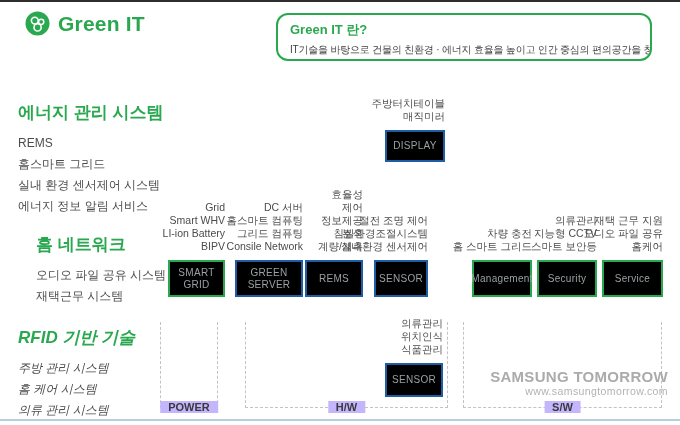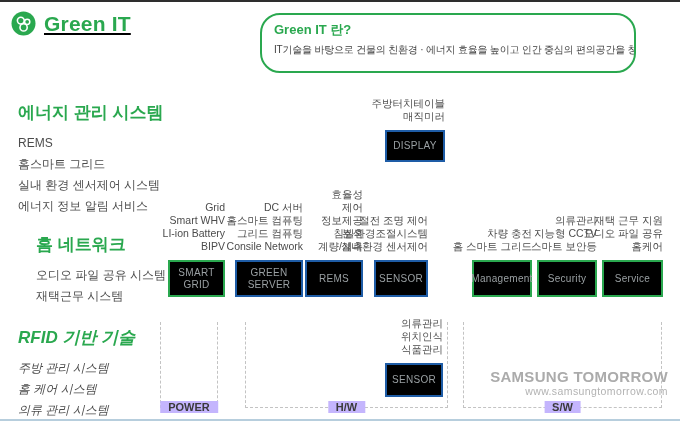--- a/index.html
+++ b/index.html
@@ -6,28 +6,28 @@
   html,body { background:#e9e9e9; }
   body { font-family:"Liberation Sans", sans-serif; }
   .page {
     position:relative; width:680px; height:425px; background:#ffffff;
     overflow:hidden; margin:0 auto;
   }
   .top-rule   { position:absolute; left:0; top:0; width:680px; height:2px; background:#2e2e2e; }
   .bottom-rule{ position:absolute; left:0; top:419px; width:680px; height:2px; background:#b7cedd; }
 
   
-  .logo { position:absolute; left:11px; top:11px; display:flex; align-items:center;text-decoration:underline; }
+  .logo { position:absolute; left:25px; top:11px; display:flex; align-items:center; }
   .logo svg { display:block; }
   .logo-title { margin-left:8px; font-size:21px; font-weight:700; color:#2aa84f; letter-spacing:0.2px; }
 
   
   .info-box {
-    position:absolute; left:260px; top:13px; width:376px; height:60px;
-    border:2px solid #2aa84f; border-radius:20px; padding:6px 12px 0 12px;
+    position:absolute; left:276px; top:13px; width:376px; height:48px;
+    border:2px solid #2aa84f; border-radius:12px; padding:6px 12px 0 12px;
     overflow:hidden; background:#fff;
   }
   .info-title { font-size:13px; font-weight:700; color:#2aa84f; }
   .info-desc  { margin-top:4px; font-size:10px; color:#3f3f3f; white-space:nowrap; letter-spacing:-0.2px; }
 
   
   .category { position:absolute; left:18px; }
   .category-title { font-size:17px; font-weight:700; color:#2aa84f; }
   .category-items { margin-top:9px; font-size:12px; color:#4c4c4c; line-height:21px; }
 

